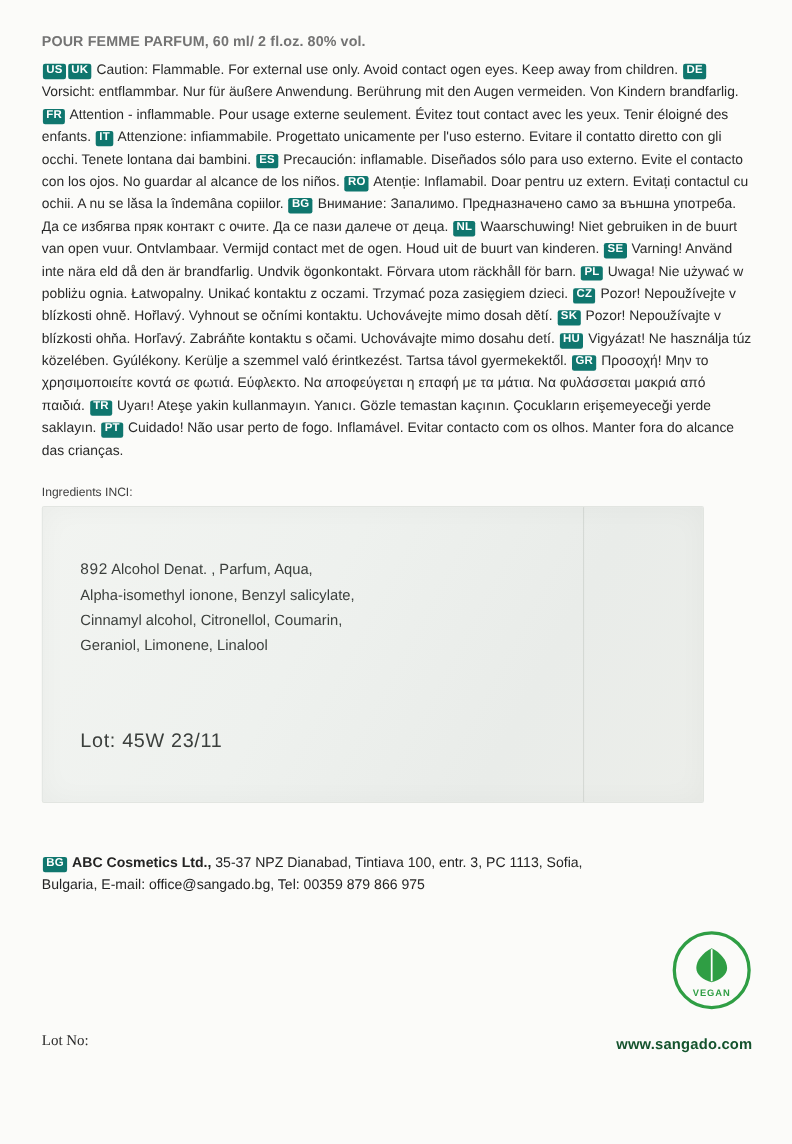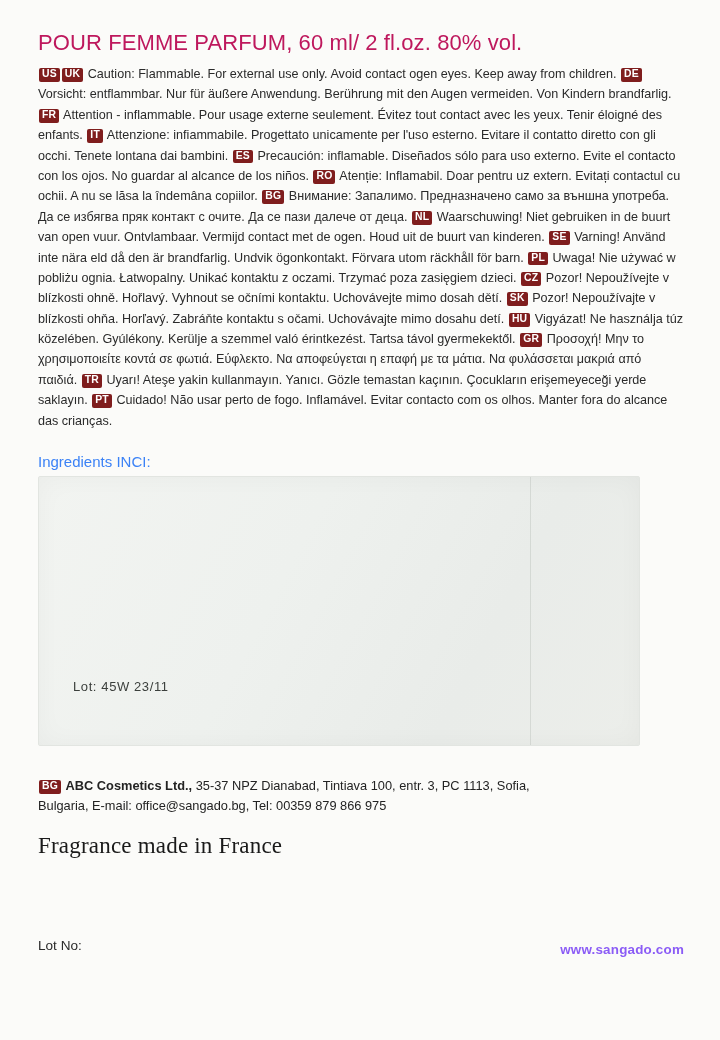--- a/index.html
+++ b/index.html
@@ -24,51 +24,51 @@
     box-sizing: border-box;
   }
   .inner {
     position: absolute;
     left: 38px;
     top: 30px;
     right: 30px;
     width: 652px;
   }
   .title {
-    font-size: 22px;
-    font-weight: normal;
+    font-size: 13px;
+    font-weight: bold;
     letter-spacing: 0.1px;
-    color: #be185d;
+    color: #737373;
     margin: 0 0 8px 0;
     font-family: "Liberation Sans", sans-serif;
   }
   .caution {
     font-size: 12.6px;
     line-height: 1.62;
     color: #2a2a2a;
     text-align: left;
     width: 645px;
     font-family: "Liberation Sans", sans-serif;
   }
   .cc {
     display: inline-block;
-    background: #7f1d1d;
+    background: #0f766e;
     color: #ffffff;
     font-size: 10.4px;
     font-weight: bold;
     line-height: 1.05;
     padding: 1px 3px 2px 3px;
     border-radius: 2px;
     margin: 0 1px;
     vertical-align: 1px;
     letter-spacing: 0.2px;
   }
   .ing-title {
-    font-size: 15px;
-    color: #3b82f6;
+    font-size: 11px;
+    color: #404040;
     margin-top: 22px;
     margin-bottom: 6px;
   }
   .label-box {
     position: relative;
     margin-top: 6px;
     width: 600px;
     height: 268px;
     background: linear-gradient(118deg, #f2f4f1 0%, #eef1ee 40%, #e9ece9 72%, #eceeea 100%);
     border: 1px solid #e2e5e1;
@@ -95,54 +95,55 @@
     white-space: pre-line;
   }
   .ing-code {
     font-size: 14px;
     letter-spacing: 0.6px;
   }
   .lot-line {
     position: absolute;
     left: 34px;
     top: 202px;
-    font-size: 13px;
+    font-size: 18px;
     color: #3b3f3c;
     letter-spacing: 0.6px;
   }
   .company {
-    margin-top: 30px;
+    margin-top: 44px;
     font-size: 12.8px;
     line-height: 1.55;
     color: #232323;
     width: 520px;
   }
   .company p { margin: 0 0 7px 0; }
   .company b { font-weight: bold; }
   .fragrance {
     margin-top: 17px;
     font-size: 23px;
     color: #1a1a1a;
     font-family: "Liberation Serif", serif;
     letter-spacing: 0.2px;
   }
   .lot-no {
     position: absolute;
     left: 38px;
     top: 938px;
     font-size: 13.6px;
     color: #2a2a2a;
+    font-family: Liberation Serif, serif;
   }
   .website {
     position: absolute;
     right: 36px;
     top: 942px;
     font-size: 13.4px;
     font-weight: bold;
-    color: #8b5cf6;
+    color: #14532d;
     letter-spacing: 0.2px;
   }
   
   .cruelty {
     position: absolute;
     right: 36px;
     top: 735px;
     width: 82px;
     height: 82px;
   }
@@ -179,31 +180,43 @@
       <span class="cc">SK</span> <span>Pozor! Nepoužívajte v blízkosti ohňa. Horľavý. Zabráňte kontaktu s očami. Uchovávajte mimo dosahu detí.</span>
       <span class="cc">HU</span> <span>Vigyázat! Ne használja túz közelében. Gyúlékony. Kerülje a szemmel való érintkezést. Tartsa távol gyermekektől.</span>
       <span class="cc">GR</span> <span>Προσοχή! Μην το χρησιμοποιείτε κοντά σε φωτιά. Εύφλεκτο. Να αποφεύγεται η επαφή με τα μάτια. Να φυλάσσεται μακριά από παιδιά.</span>
       <span class="cc">TR</span> <span>Uyarı! Ateşe yakin kullanmayın. Yanıcı. Gözle temastan kaçının. Çocukların erişemeyeceği yerde saklayın.</span>
       <span class="cc">PT</span> <span>Cuidado! Não usar perto de fogo. Inflamável. Evitar contacto com os olhos. Manter fora do alcance das crianças.</span>
     </div>
 
     <div class="ing-title">Ingredients INCI:</div>
 
     <div class="label-box">
+      <div class="ing-text"><span class="ing-code">892</span>  <span>Alcohol Denat. , Parfum, Aqua,
+Alpha-isomethyl ionone, Benzyl salicylate,
+Cinnamyl alcohol,  Citronellol,  Coumarin,
+Geraniol, Limonene, Linalool</span></div>
       <div class="lot-line">Lot: 45W 23/11</div>
     </div>
 
     <div class="company">
       <p>
         <span class="cc">BG</span>
         <b>ABC Cosmetics Ltd.,</b>
         <span>35-37 NPZ Dianabad, Tintiava 100, entr. 3, PC 1113, Sofia, Bulgaria, E-mail: office@sangado.bg, Tel: 00359 879 866 975</span>
       </p>
     </div>
 
-    <div class="fragrance">Fragrance made in France</div>
   </div>
 
   <div class="lot-no">Lot No:</div>
   <div class="website">www.sangado.com</div>
 
 
+  <div class="vegan">
+    <svg width="74" height="74" viewBox="0 0 74 74" aria-hidden="true">
+      <circle cx="37" cy="37" r="34" fill="none" stroke="#2f9e44" stroke-width="3"></circle>
+      <path d="M37 16c10 2 17 9 17 16 0 7-7 13-17 16-10-3-17-9-17-16 0-7 7-14 17-16z" fill="#2f9e44" opacity="0"></path>
+      <path d="M37 17c-8 4-14 11-14 18 0 6 6 11 14 13 8-2 14-7 14-13 0-7-6-14-14-18z" fill="#2f9e44"></path>
+      <path d="M37 18c0 10 0 20 0 29" stroke="#ffffff" stroke-width="1.6" fill="none"></path>
+      <text x="37" y="60" font-family="Liberation Sans, sans-serif" font-size="8.5" font-weight="bold" fill="#2f9e44" text-anchor="middle" letter-spacing="0.8">VEGAN</text>
+    </svg>
+  </div>
 </div>
 
 </body></html>

